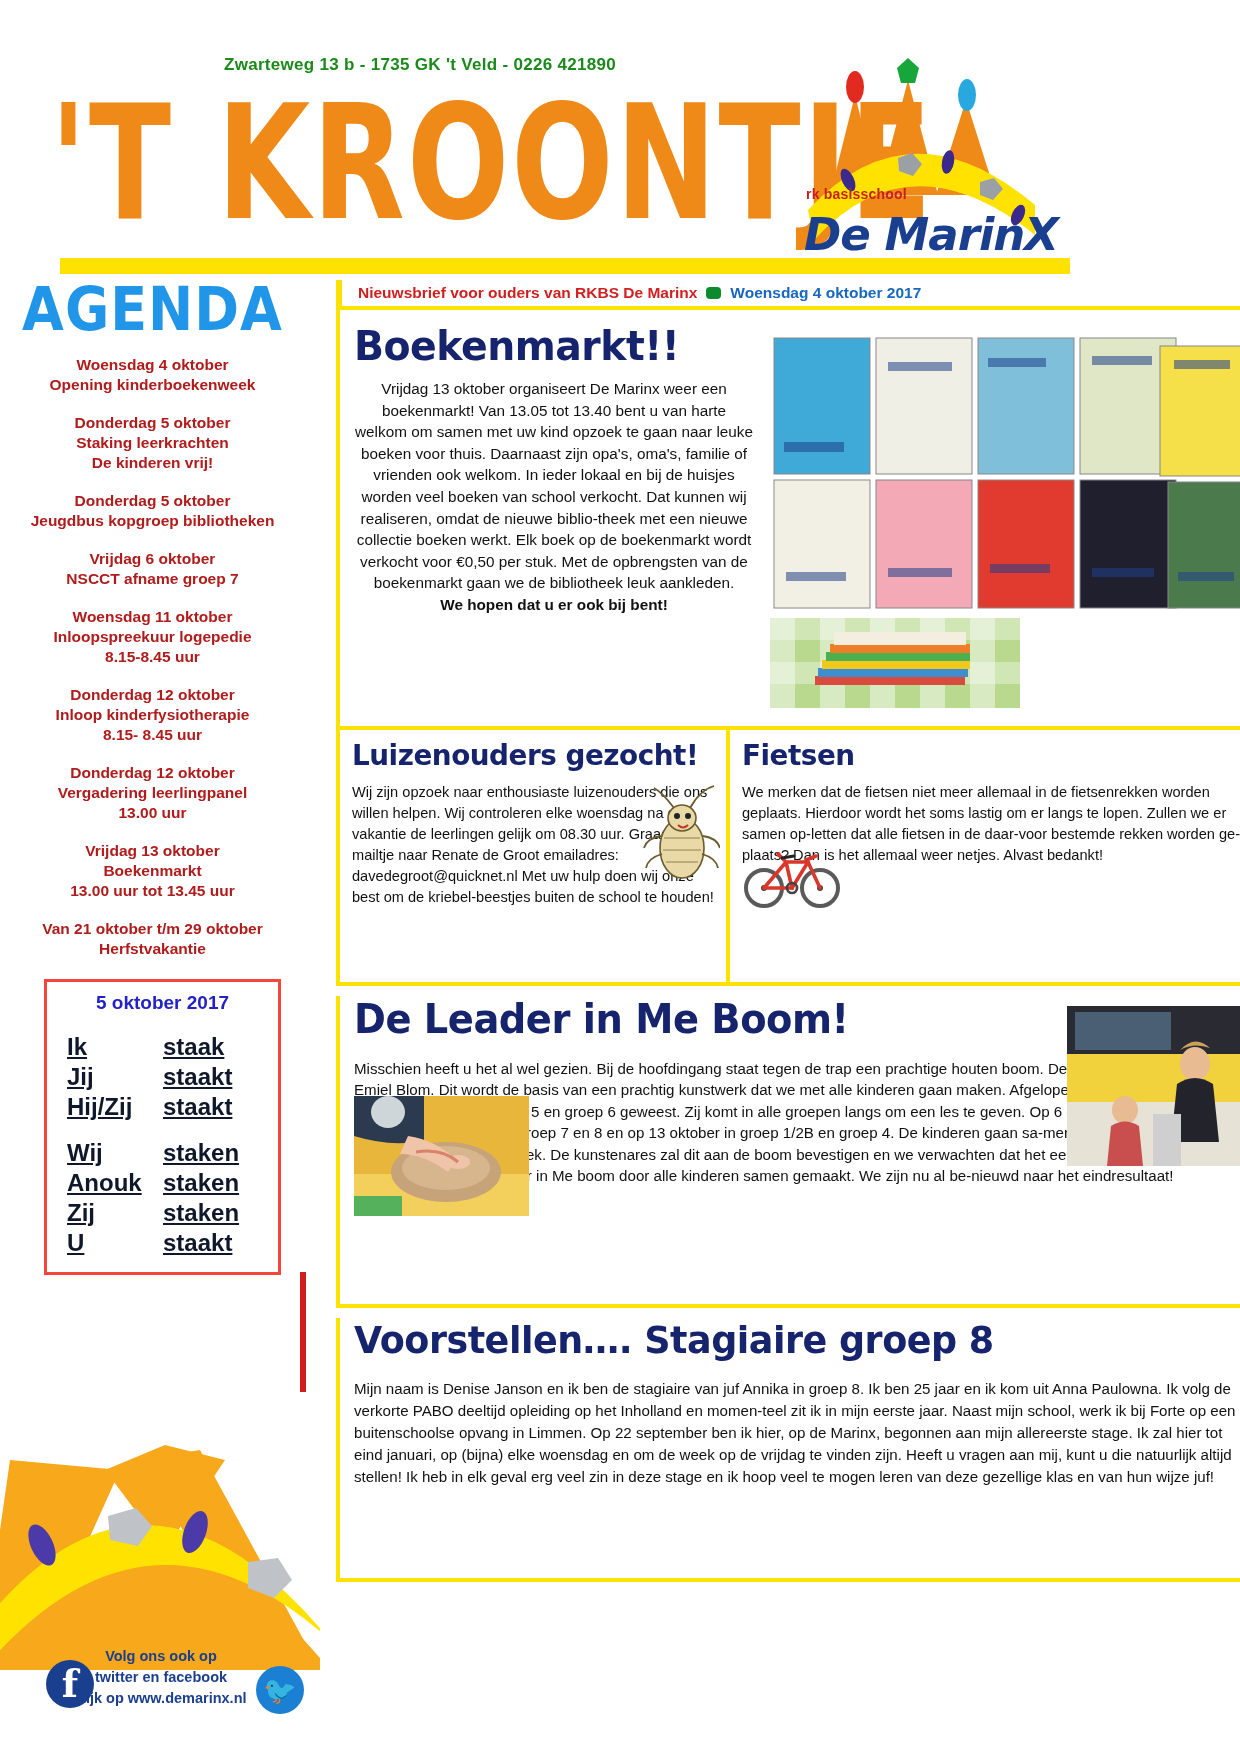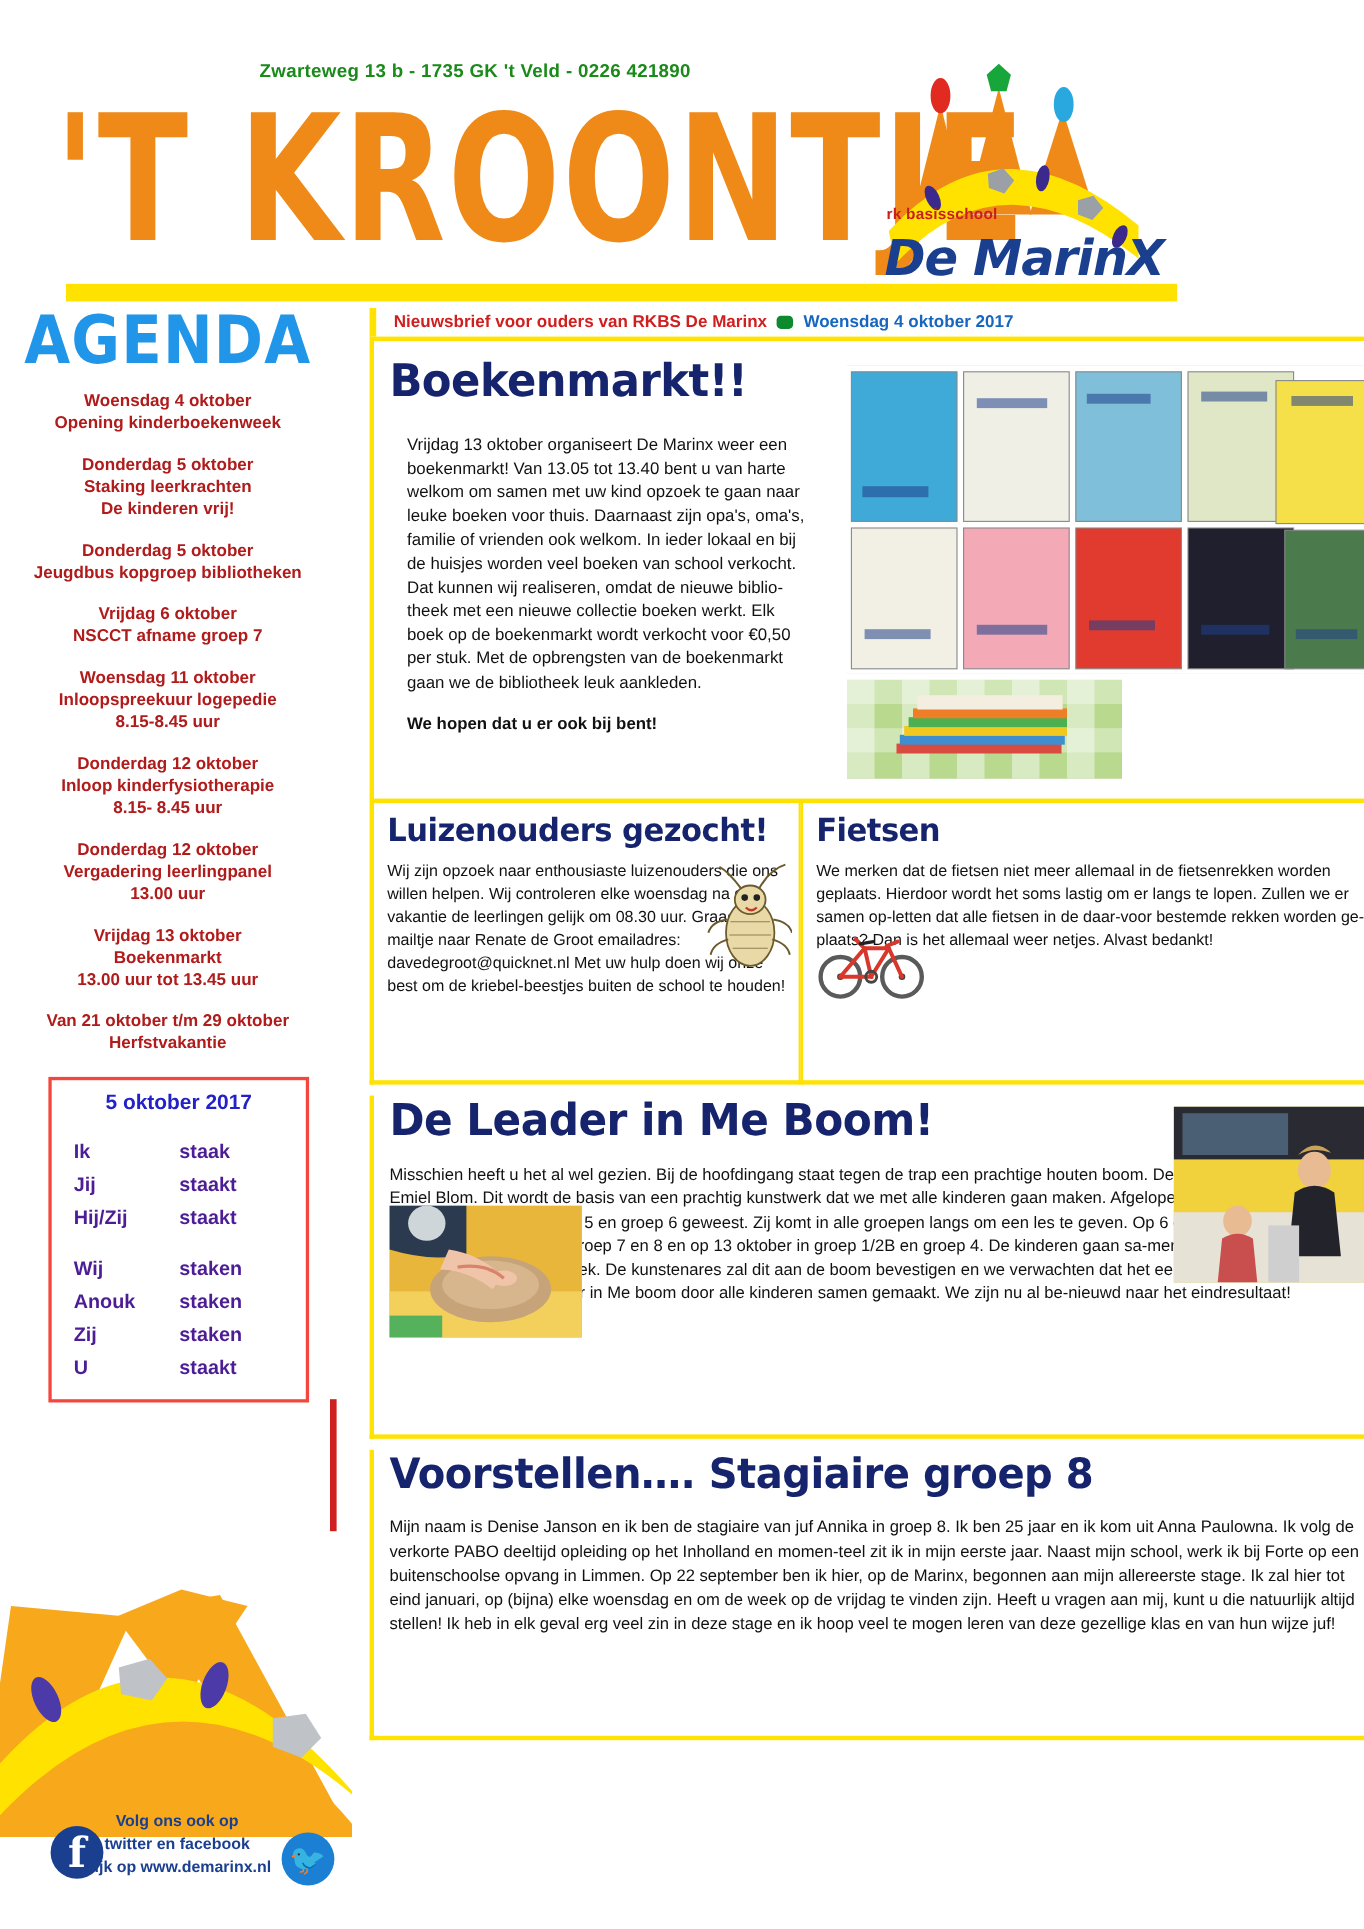--- a/index.html
+++ b/index.html
@@ -5,21 +5,21 @@
   html,body{margin:0;padding:0;}
   body{
     width:1240px;height:1754px;position:relative;overflow:hidden;
     background:#ffffff;
     font-family:"Liberation Sans", sans-serif;
   }
   .page{position:absolute;inset:0;}
 
   
   .addr{
-    position:absolute;left:12px;top:55px;width:840px;text-align:center;
+    position:absolute;left:0;top:55px;width:840px;text-align:center;
     color:#1a8a1a;font-weight:bold;font-size:17px;letter-spacing:.3px;
   }
   .masthead{
     position:absolute;left:50px;top:78px;width:760px;height:170px;
   }
   .masthead .kr{
     font-family:"DejaVu Sans", sans-serif;
     font-weight:bold;font-size:118px;color:#ef8a18;
     letter-spacing:2px;line-height:170px;
     transform:scaleY(1.35) scaleX(1.02);transform-origin:left center;
@@ -53,22 +53,22 @@
     text-align:center;color:#b01b1b;font-weight:bold;font-size:15.5px;
     line-height:20px;margin-bottom:18px;
   }
   .strike-box{
     margin:20px 14px 0 34px;border:3px solid #f4463c;background:#fff;
     padding:10px 12px 14px 12px;position:relative;z-index:5;
   }
   .strike-date{
     text-align:center;color:#2322c8;font-weight:bold;font-size:19px;margin-bottom:18px;
   }
-  .strike-row{display:flex;justify-content:space-between;color:#4c1d95;
-    font-weight:bold;font-size:18px;line-height:30px;padding:0 8px 0 8px;}
+  .strike-row{display:flex;justify-content:space-between;color:#0f172a;
+    font-weight:bold;font-size:24px;line-height:30px;padding:0 8px 0 8px;text-decoration:underline;}
   .strike-row .pr{width:95px;text-align:left;}
   .strike-row .vb{width:95px;text-align:left;}
   .strike-gap{height:16px;}
 
   
   .bottomdeco{position:absolute;left:-10px;top:1340px;width:330px;height:330px;overflow:hidden;}
 
   .social{position:absolute;left:10px;top:1640px;width:300px;height:90px;}
   .social .txt{
     position:absolute;left:46px;top:6px;width:210px;text-align:center;
@@ -131,21 +131,21 @@
   #leader-photo1{position:absolute;right:10px;top:10px;width:185px;height:160px;}
   #leader-photo2{position:absolute;left:14px;top:100px;width:175px;height:120px;}
 
   
   #sec-voor{height:260px;position:relative;border-bottom:4px solid #ffe200;}
   #sec-voor .h1{font-size:38px;margin:10px 0 2px 14px;}
   #sec-voor .body-txt{position:absolute;left:14px;top:60px;width:900px;font-size:15.1px;line-height:22px;}
 
   .redbar{position:absolute;left:300px;top:1272px;width:6px;height:120px;background:#cf1f1f;}
 
-  .flow p{margin:16px;}
+  .flow p{margin:0;text-align:center;}
 </style>
 </head>
 <body>
 
 <div class="page">
 
   <div class="addr">Zwarteweg 13 b  -   1735 GK  't Veld   -   0226 421890</div>
 
   <div class="masthead">
     <div class="kr">'T KROONTJE</div>

